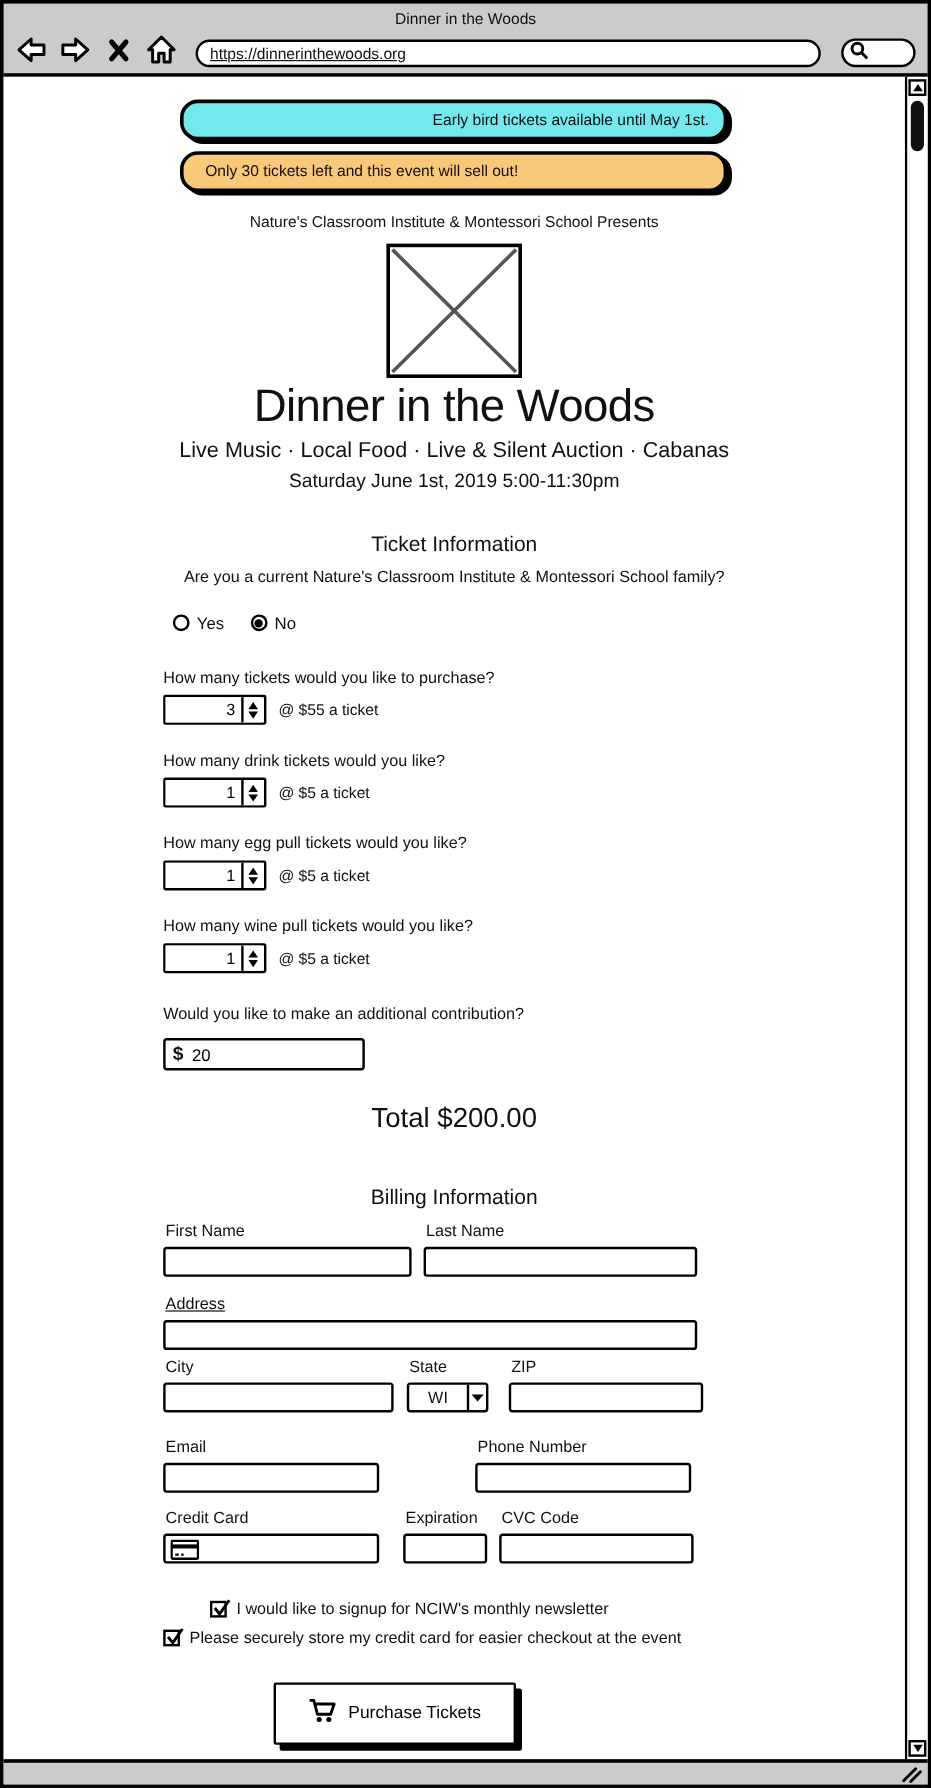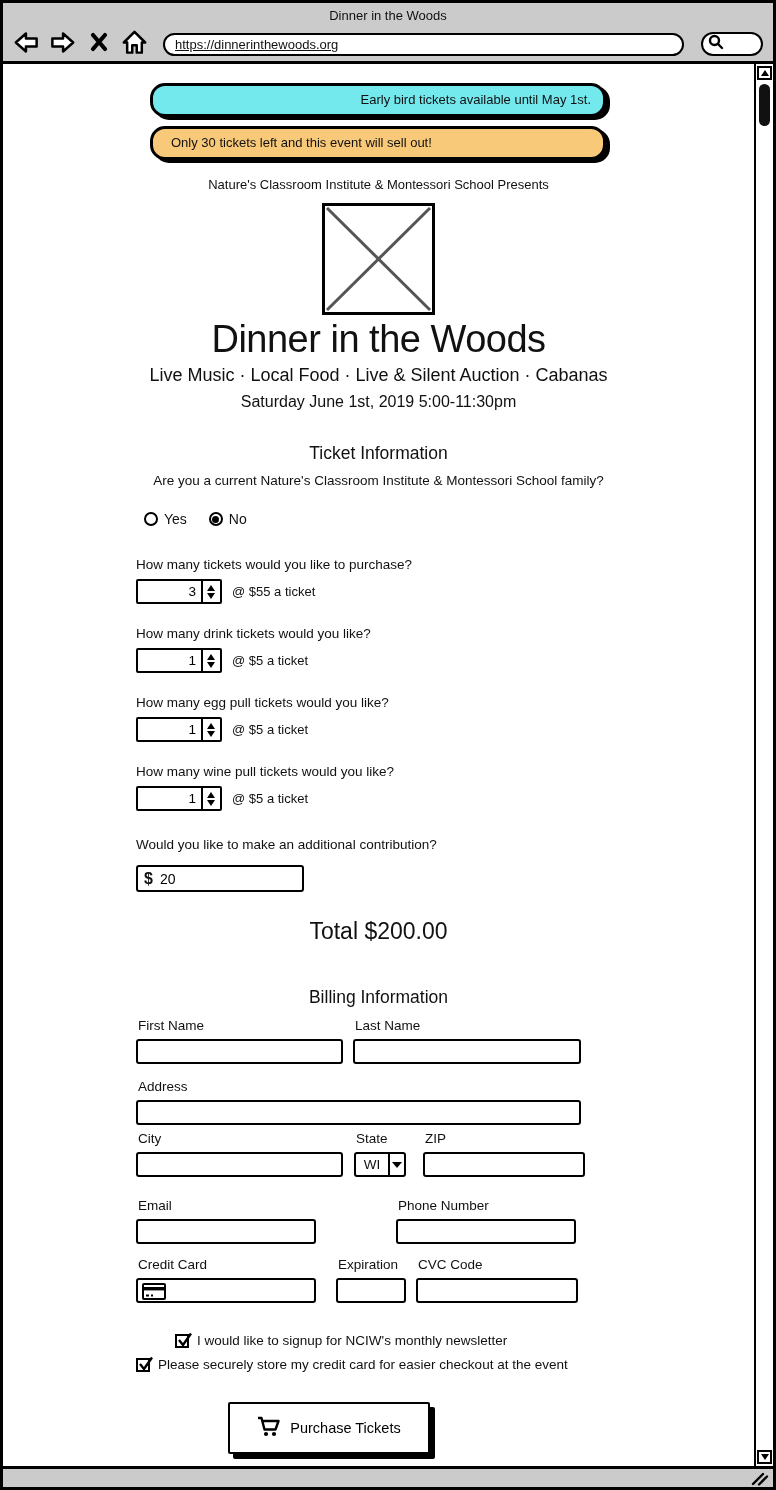--- a/index.html
+++ b/index.html
@@ -82,21 +82,21 @@
   }
   .contrib-input .cur { font-weight: 700; font-size: 16px; margin-right: 7px; }
   .contrib-input input { border:0; outline:0; font-size: 14px; width: 100%; font-family: inherit; }
   .total { text-align: center; font-size: 23px; margin-top: 26px; }
   
   .billing-h { margin-top: 42px; }
   .frow { display: flex; margin-top: 15px; }
   .fgroup { display: flex; flex-direction: column; }
   .fgroup .field-label { margin-bottom: 6px; padding-left: 2px; }
   .tinput { height: 25px; border: 2.5px solid #000; border-radius: 3px; background: #fff; font-size: 13px; padding: 0 6px; font-family: inherit; outline: 0; }
-  .select { display: flex; border: 2.5px solid #000; border-radius: 3px; background: #fff; height: 25px; width: 52px; }
+  .select { display: flex; border: 2.5px solid #000; border-radius: 3px; background: #fff; height: 25px; width: 68px; }
   .select .val { flex: 1; display: flex; align-items: center; justify-content: center; font-size: 13.5px; }
   .select .arrow { width: 16px; border-left: 2px solid #000; display: flex; align-items: center; justify-content: center; cursor: pointer; }
   .select .arrow i { width:0;height:0;border-left:5px solid transparent;border-right:5px solid transparent;border-top:6px solid #000; }
   .cc-wrap { position: relative; }
   .cc-wrap input { padding-left: 34px; width: 100%; }
   .cc-icon { position: absolute; left: 6px; top: 4px; }
   .check-row { display: flex; align-items: center; gap: 8px; margin-top: 9px; font-size: 13.5px; cursor: pointer; }
   .check-row.first { margin-top: 30px; padding-left: 39px; }
   .checkbox { width: 14px; height: 14px; border: 2px solid #000; background: #fff; position: relative; flex: none; }
   .checkbox svg { position: absolute; left: 0px; top: -4px; }
@@ -269,21 +269,21 @@
           <div class="fgroup" style="width:207px; margin-right:10px;">
             <span class="field-label">First Name</span>
             <input class="tinput" style="">
           </div>
           <div class="fgroup" style="width:228px;">
             <span class="field-label">Last Name</span>
             <input class="tinput" style="">
           </div>
         </div>
 
-        <div class="frow" style="">
+        <div class="frow" style="text-decoration:underline;">
           <div class="fgroup" style="width:445px;">
             <span class="field-label">Address</span>
             <input class="tinput" style="">
           </div>
         </div>
 
         <div class="frow" style="margin-top:6px;">
           <div class="fgroup" style="width:207px; margin-right:11px;">
             <span class="field-label">City</span>
             <input class="tinput" style="">

